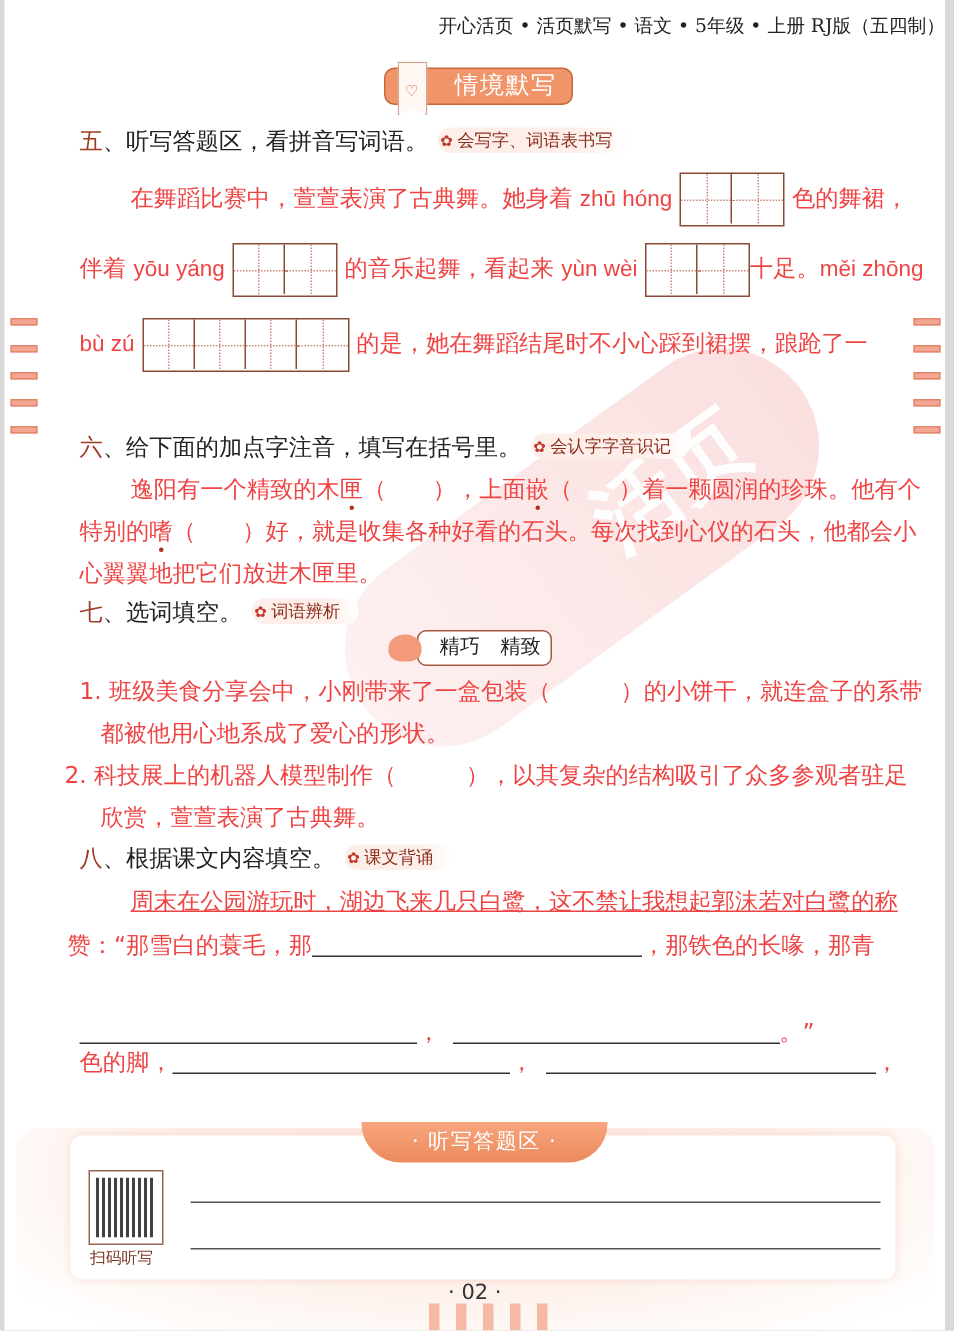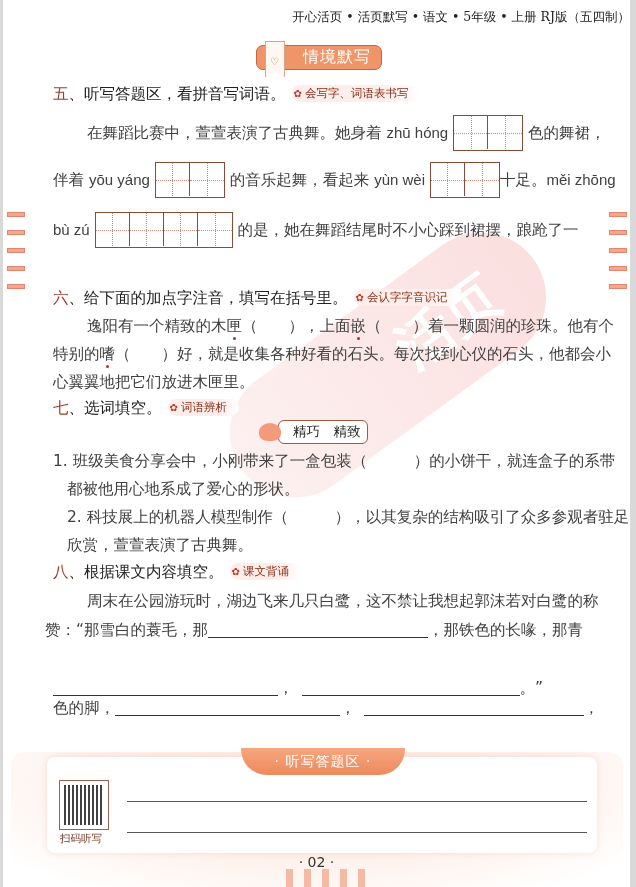--- a/index.html
+++ b/index.html
@@ -6,21 +6,21 @@
   html, body { width: 636px; height: 887px; overflow: hidden; background: #d9d9d9; }
   body { font-family: "DejaVu Sans", "Liberation Sans", sans-serif; color: #222; position: relative; }
   .page { position: absolute; left: 3px; top: 0; width: 627px; height: 887px; background: #fff; overflow: hidden; }
   .header { position: absolute; top: 9px; left: 0; width: 100%; text-align: right; font-family: "DejaVu Serif", serif; font-size: 12.5px; color: #222; }
   .banner { position: absolute; top: 45px; left: 253px; width: 126px; height: 25px; background: #f0946a; border: 1.5px solid #c8663d; border-radius: 7px; color: #fff; font-size: 16px; line-height: 22px; padding-left: 46px; letter-spacing: 1px; }
   .banner .ribbon { position: absolute; left: 8px; top: -5px; width: 20px; height: 36px; background: #fff7f1; border: 1px solid #d9a387; clip-path: polygon(0 0,100% 0,100% 100%,50% 86%,0 100%); display:flex; align-items:flex-start; justify-content:center; padding-top:9px; color:#c8663d; font-size:10px; }
   .sec-title { position: absolute; left: 50px; font-size: 15.5px; color: #222; white-space: nowrap; }
   .sec-title .num { color: #9d3a22; }
   .tag { display: inline-block; margin-left: 6px; font-family: "DejaVu Serif", serif; font-size: 11.5px; color: #8c2e1c; background: linear-gradient(90deg, #fdeee9 70%, #fff); padding: 1px 12px 1px 2px; border-radius: 10px; vertical-align: 2px; }
   .tag .star { color: #c0392b; margin-right: 3px; font-size: 10px; }
-  .line { position: absolute; font-size: 15.5px; color: #404040; white-space: nowrap; }
+  .line { position: absolute; font-size: 15.5px; color: #ef4444; white-space: nowrap; }
   .pinyin { font-family: "Liberation Sans", sans-serif; font-size: 15px; }
   .grid { display: inline-block; vertical-align: middle; border: 1.5px solid #8a4a35; height: 36px; }
   .grid .cell { display: inline-block; width: 34px; height: 33px; position: relative; border-right: 1.5px solid #8a4a35; vertical-align: top; }
   .grid .cell:last-child { border-right: none; }
   .grid .cell::before { content:""; position:absolute; left:0; right:0; top:50%; border-top:1px dotted #c9897a; }
   .grid .cell::after { content:""; position:absolute; top:0; bottom:0; left:50%; border-left:1px dotted #c9897a; }
   .dotted { position: relative; }
   .dotted::after { content:""; position:absolute; left:50%; bottom:-5px; width:3px; height:3px; margin-left:-1.5px; border-radius:50%; background:#b0321e; }
   .word-box { position: absolute; left: 275px; top: 420px; width: 90px; height: 24px; border: 1.5px solid #a4583f; border-radius: 6px; background:#fff; font-family: "DejaVu Serif", serif; font-size: 13.5px; line-height: 21px; padding-left: 14px; color:#222; }
   .word-box .deco { position:absolute; left:-20px; top:2px; width:22px; height:18px; border-radius:50% 50% 40% 40%; background:#f29a7a; }
@@ -103,27 +103,27 @@
     <span>逸阳有一个精致的木</span><span class="dotted">匣</span><span>（　　），上面</span><span class="dotted">嵌</span><span>（　　）着一颗圆润的珍珠。他有个</span>
   </div>
   <div class="line" style="left:50px; top:372px;">心翼翼地把它们放进木匣里。</div>
 
   <div class="sec-title" style="top:398px;">
     <span class="num">七</span><span>、选词填空。</span><span class="tag"><span class="star">✿</span><span>词语辨析</span></span>
   </div>
   <div class="word-box"><span class="deco"></span><span>精巧　精致</span></div>
   <div class="line" style="left:50px; top:451px;">1. 班级美食分享会中，小刚带来了一盒包装（　　　）的小饼干，就连盒子的系带</div>
   <div class="line" style="left:64px; top:479px;">都被他用心地系成了爱心的形状。</div>
-  <div class="line" style="left:64px; top:507px;">2. 科技展上的机器人模型制作（　　　），以其复杂的结构吸引了众多参观者驻足</div>
+  <div class="line" style="left:40px; top:507px;">2. 科技展上的机器人模型制作（　　　），以其复杂的结构吸引了众多参观者驻足</div>
   <div class="line" style="left:64px; top:535px;">欣赏，萱萱表演了古典舞。</div>
 
   <div class="sec-title" style="top:562px;">
     <span class="num">八</span><span>、根据课文内容填空。</span><span class="tag"><span class="star">✿</span><span>课文背诵</span></span>
   </div>
-  <div class="line" style="left:84px; top:591px;">周末在公园游玩时，湖边飞来几只白鹭，这不禁让我想起郭沫若对白鹭的称</div>
+  <div class="line" style="left:84px; top:591px;text-decoration:underline;">周末在公园游玩时，湖边飞来几只白鹭，这不禁让我想起郭沫若对白鹭的称</div>
   <div class="line" style="left:42px; top:620px;">
     <span>赞：“那雪白的蓑毛，那</span><span class="blank" style="width:220px;"></span><span>，那铁色的长喙，那青</span>
   </div>
   <div class="line" style="left:50px; top:650px;margin-top:48px;">
     <span>色的脚，</span><span class="blank" style="width:225px;"></span><span>，</span><span class="blank" style="width:220px; margin-left:8px;"></span><span>，</span>
   </div>
   <div class="line" style="left:50px; top:678px;">
     <span class="blank" style="width:225px;"></span><span>，</span><span class="blank" style="width:218px; margin-left:8px;"></span><span>。”</span>
   </div>
 

